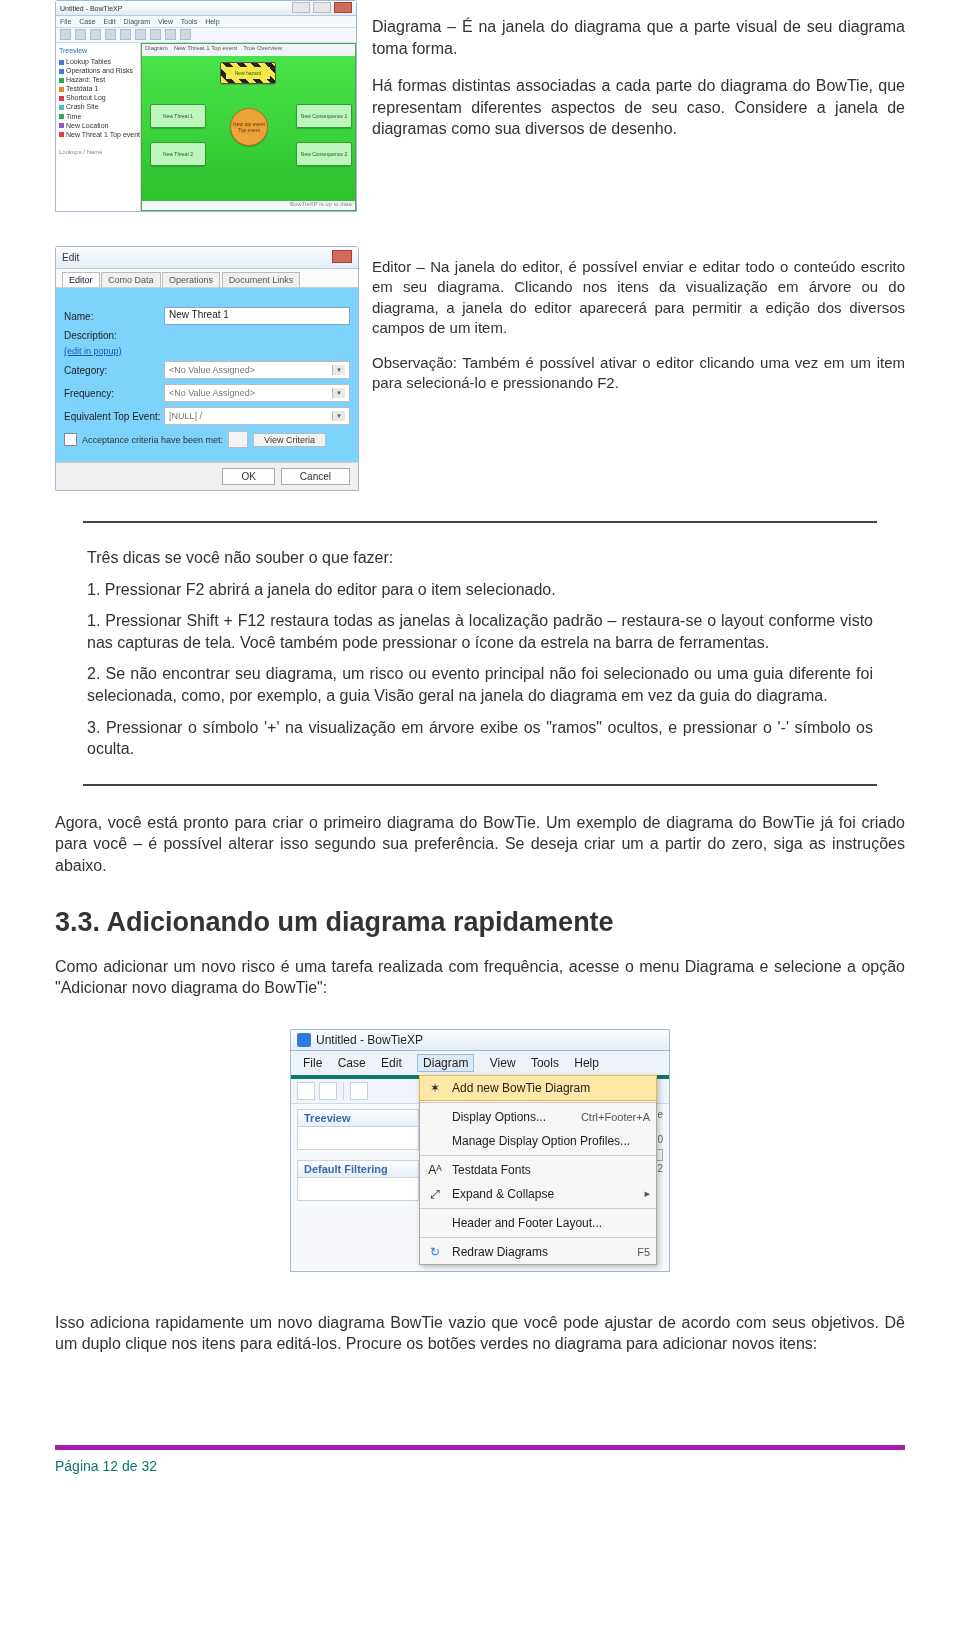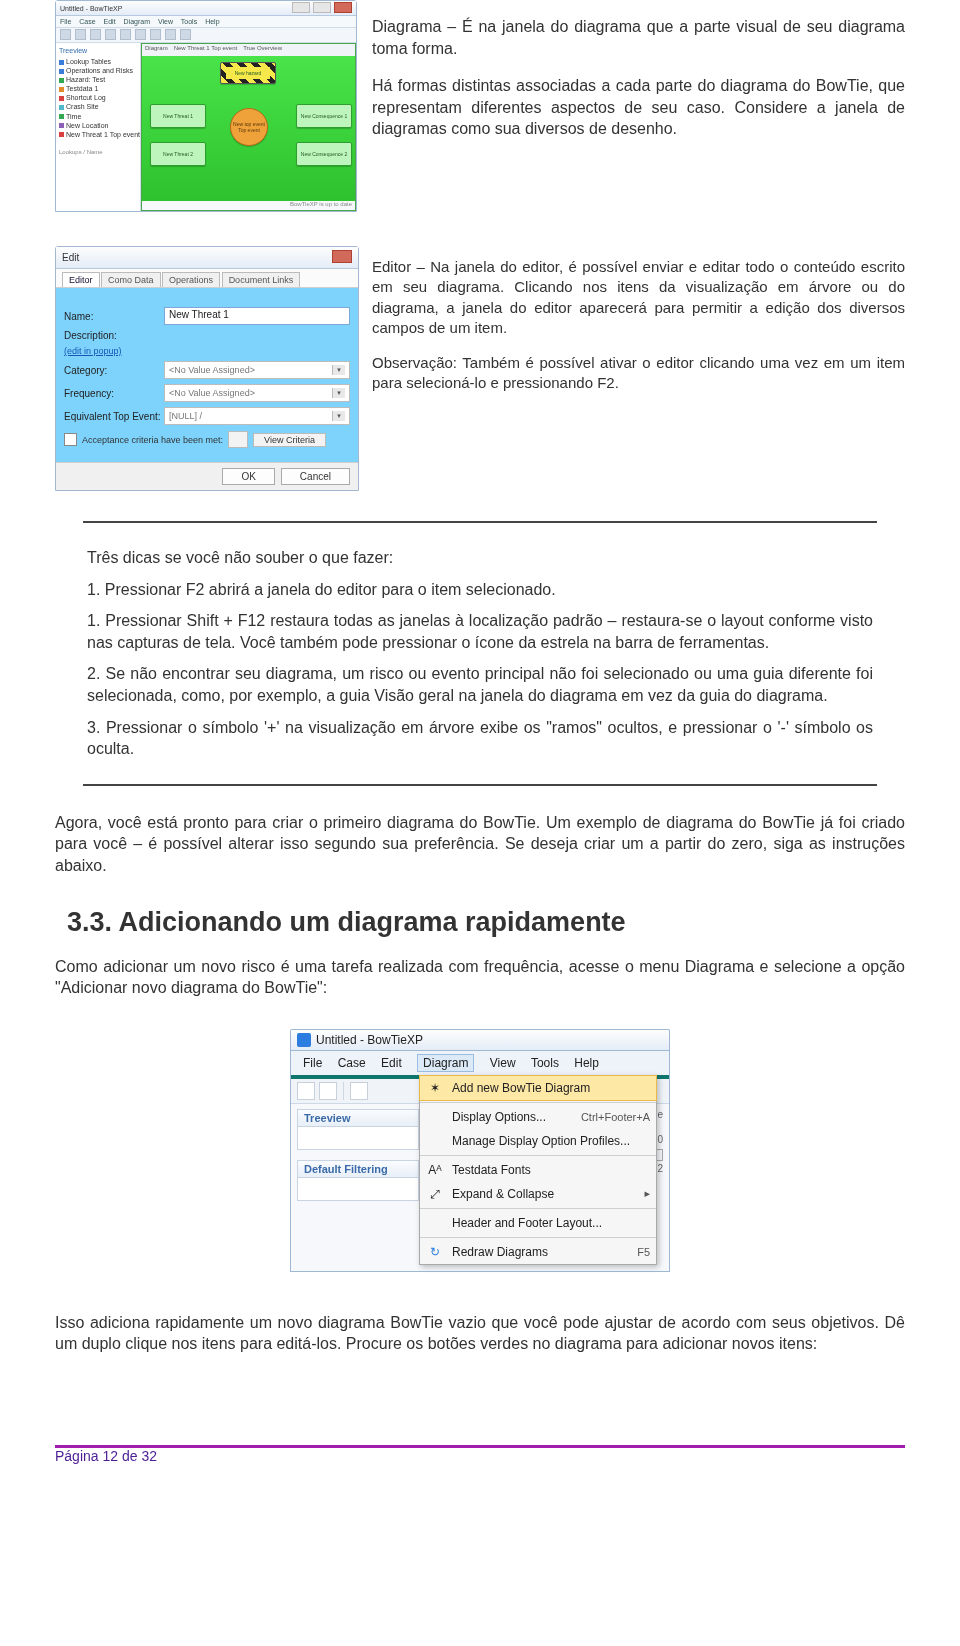--- a/index.html
+++ b/index.html
@@ -47,32 +47,33 @@
     font-size: 16px;
     text-align: justify;
     line-height: 1.35;
     margin: 0 0 20px 0;
   }
   h2.section {
     font-family: Verdana, Geneva, sans-serif;
     font-size: 27px;
     font-weight: bold;
     color: #333;
-    margin: 30px 0 18px 12px;
+    margin: 30px 0 18px 0;
   }
   .menuimg-wrap {
     display: flex;
     justify-content: center;
     margin: 30px 0 40px 0;
   }
   .footer {
-    border-top: 3px solid #a21caf;
+    border-top: 5px solid #a21caf;
     margin-top: 90px;
+    padding-top: 8px;
     font-size: 14px;
-    color: #4c1d95;
+    color: #0f766e;
   }
 
   
   .bowtie-window {
     width: 300px;
     border: 1px solid #9fb8d4;
     border-radius: 3px 3px 0 0;
     background: #efefef;
     font-family: "Segoe UI", Tahoma, sans-serif;
     font-size: 7px;

